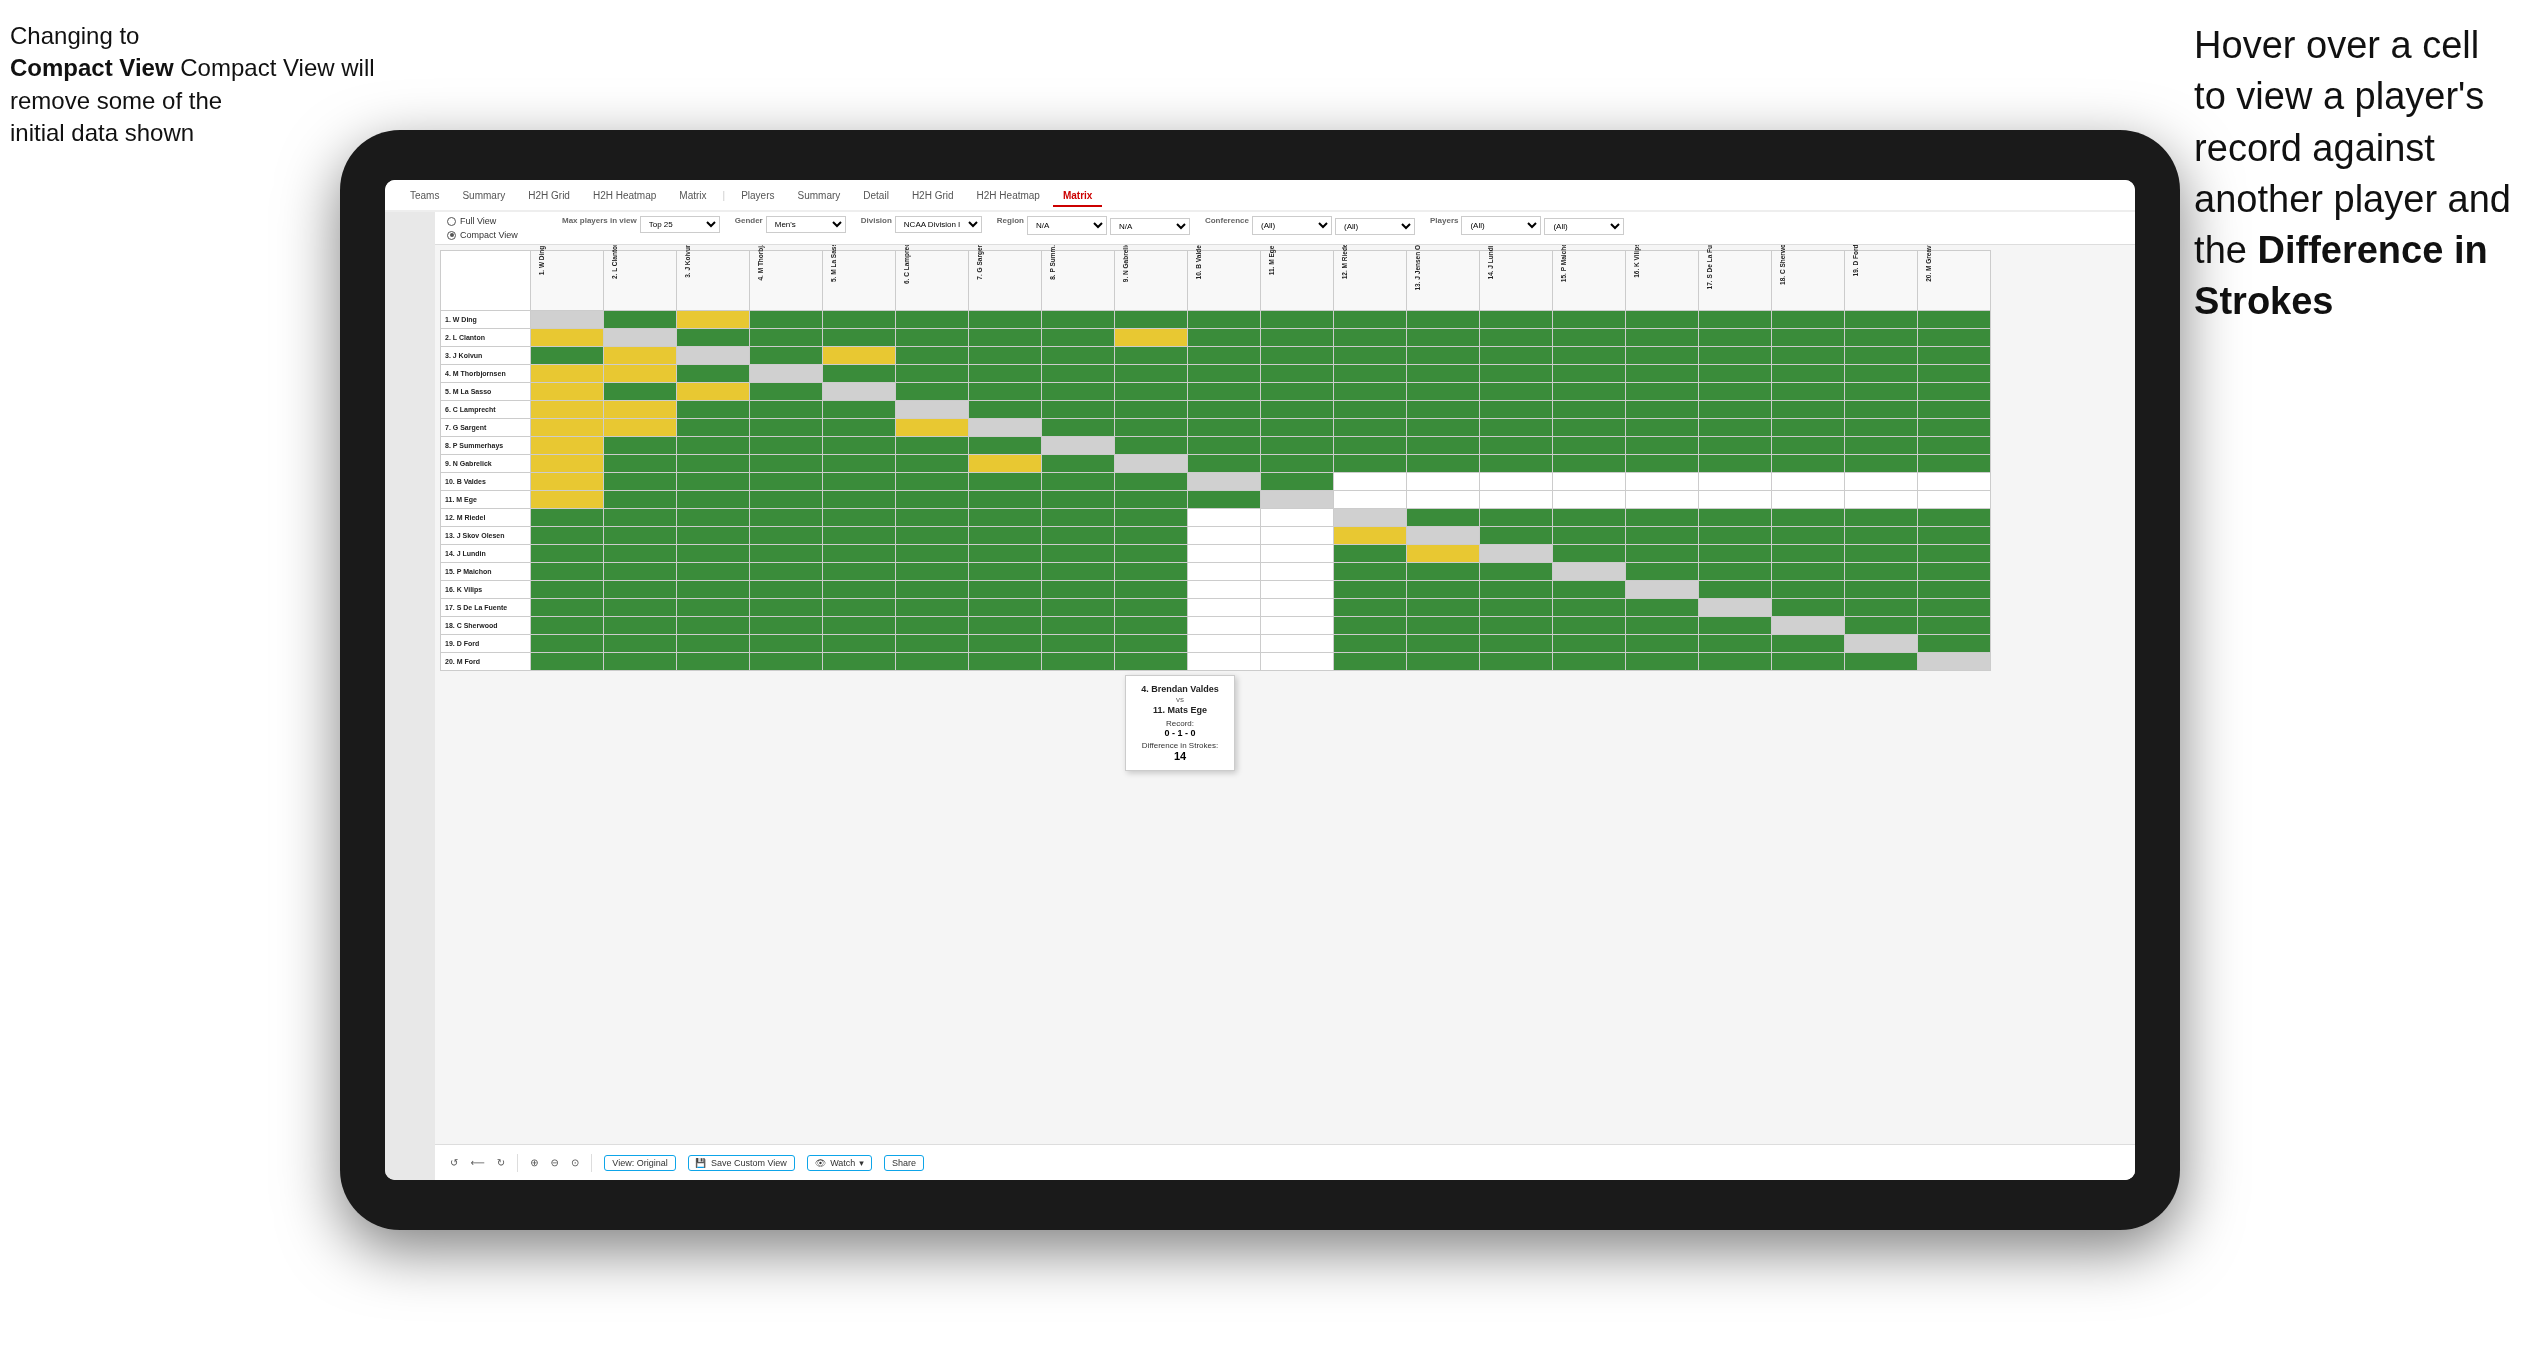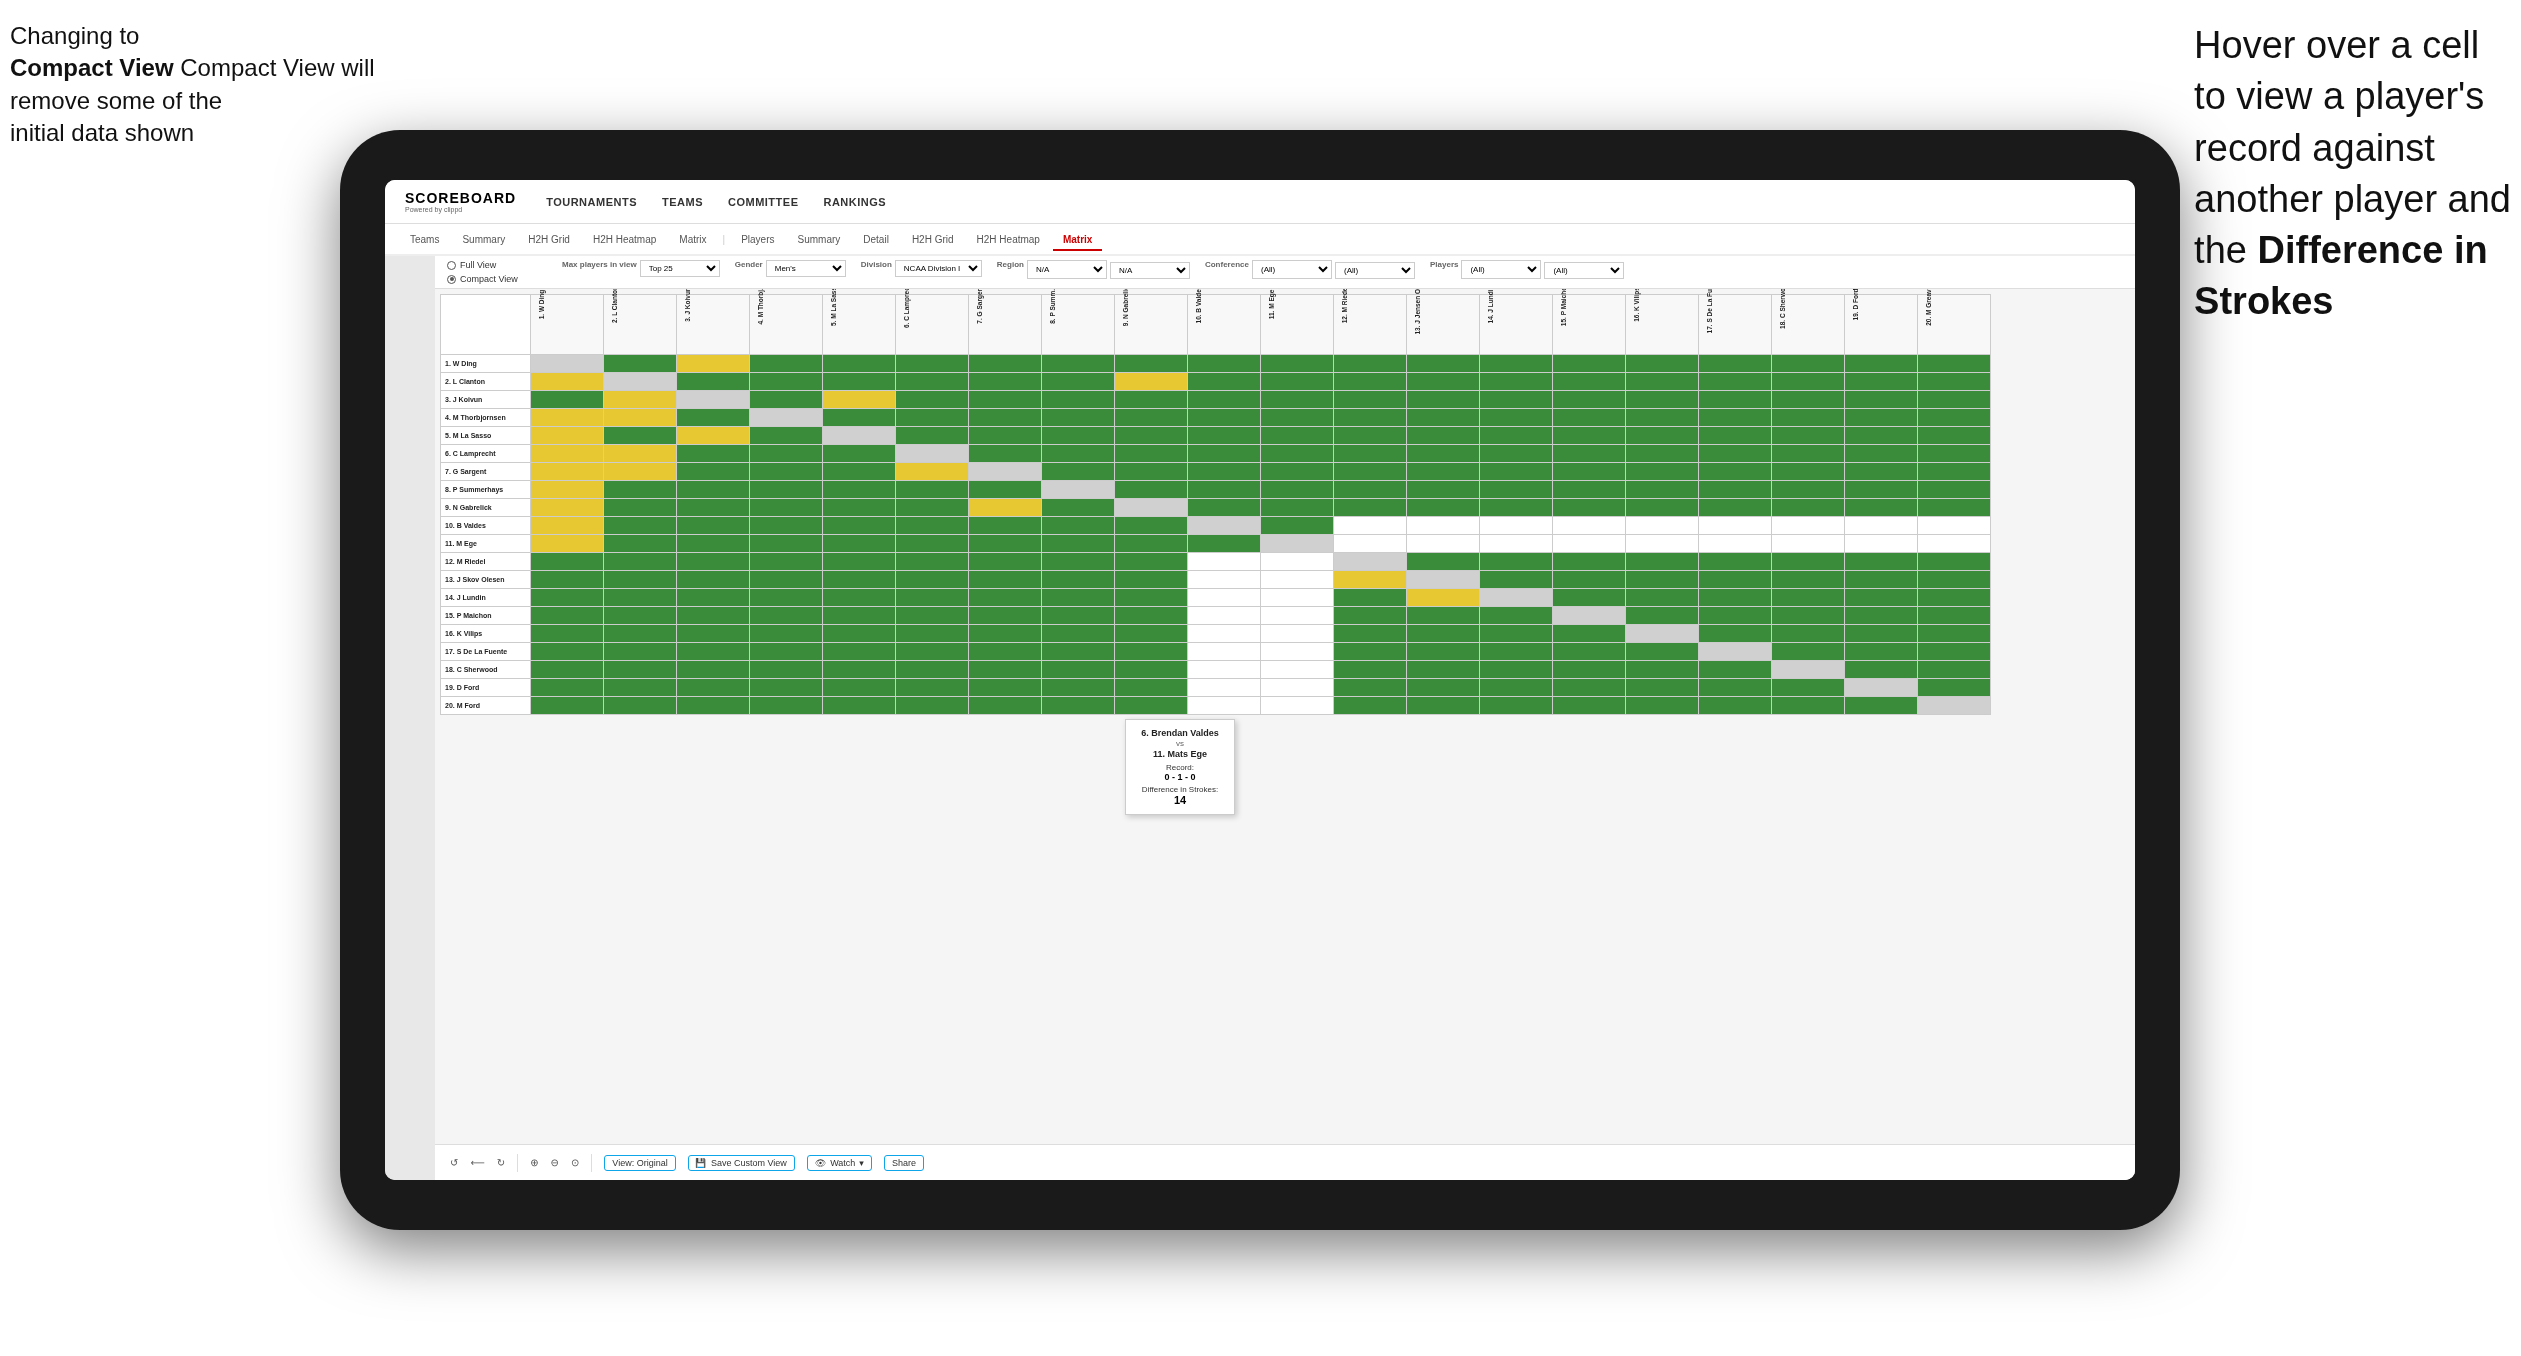--- a/index.html
+++ b/index.html
@@ -389,32 +389,20 @@
     <marker id="arrowhead-right" markerWidth="6" markerHeight="6" refX="3" refY="3" orient="auto">
       <polygon points="0 0, 6 3, 0 6" fill="#cc0033"></polygon>
     </marker>
   </defs>
   <path d="M 340 10 Q 200 150 100 350" stroke="#cc0033" stroke-width="3" fill="none" marker-end="url(#arrowhead-right)"></path>
 </svg>
 
 <div class="tablet">
   <div class="tablet-screen">
 
-    <div class="nav-bar">
-      <div class="logo-area">
-        <span class="logo-title">SCOREBOARD</span>
-        <span class="logo-subtitle">Powered by clippd</span>
-      </div>
-      <div class="nav-links">
-        <span>TOURNAMENTS</span>
-        <span>TEAMS</span>
-        <span>COMMITTEE</span>
-        <span>RANKINGS</span>
-      </div>
-    </div>
 
     <div class="tab-bar">
       <span class="tab">Teams</span>
       <span class="tab">Summary</span>
       <span class="tab">H2H Grid</span>
       <span class="tab">H2H Heatmap</span>
       <span class="tab">Matrix</span>
       <span class="tab-divider">|</span>
       <span class="tab">Players</span>
       <span class="tab">Summary</span>
@@ -1019,21 +1007,21 @@
                   <td class="cell-green"></td>
                   <td class="cell-green"></td>
                   <td class="cell-green"></td>
                   <td class="cell-green"></td>
                   <td class="cell-diagonal"></td>
                 </tr>
               </tbody>
             </table>
 
           <div class="tooltip-box">
-            <div class="tooltip-title">6. Brendan Valdes</div>
+            <div class="tooltip-title">4. Brendan Valdes</div>
             <div class="tooltip-vs">vs</div>
             <div class="tooltip-title">11. Mats Ege</div>
             <div class="tooltip-record-label">Record:</div>
             <div class="tooltip-record">0 - 1 - 0</div>
             <div class="tooltip-strokes-label">Difference in Strokes:</div>
             <div class="tooltip-strokes">14</div>
           </div>
         </div>
 
         <div class="bottom-toolbar">

